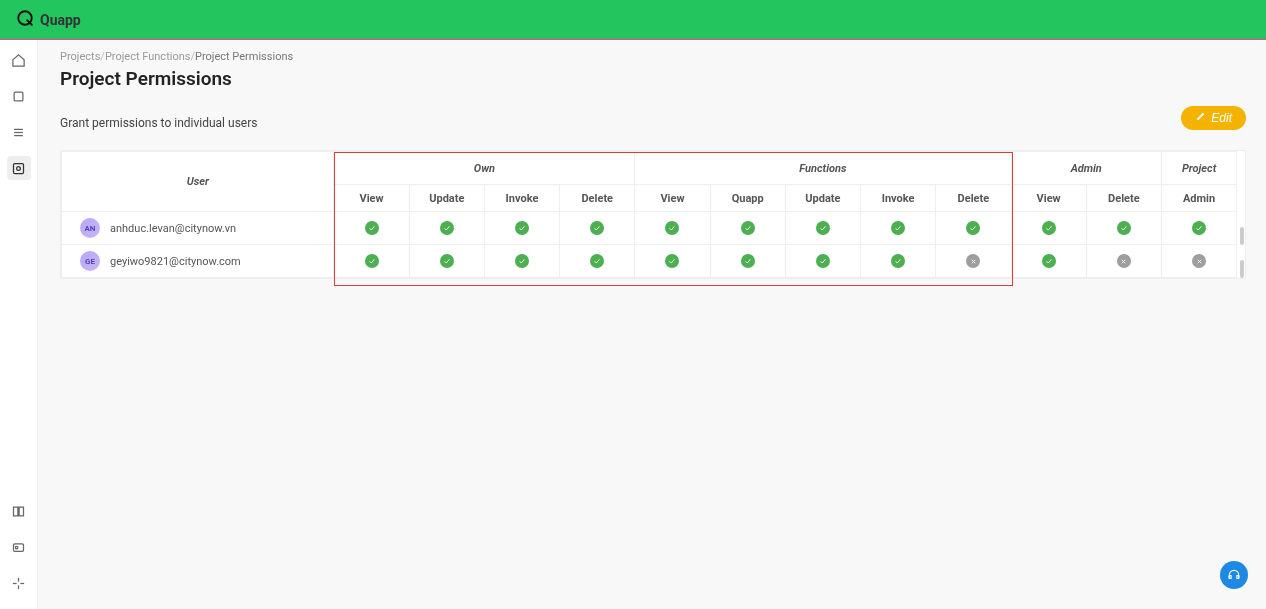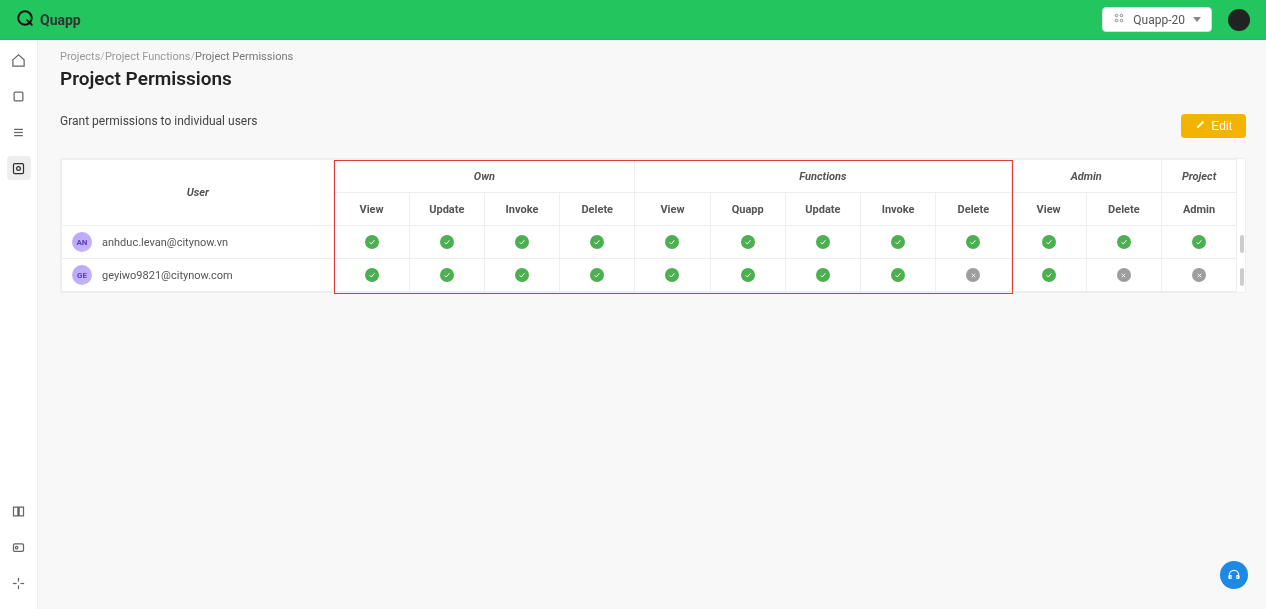--- a/index.html
+++ b/index.html
@@ -16,33 +16,33 @@
   .sidebar .sb-bottom { margin-top:auto; display:flex; flex-direction:column; align-items:center; gap:12px; padding-bottom:14px; }
   .sb-icon { width:24px; height:24px; display:flex; align-items:center; justify-content:center; border-radius:4px; color:#666; cursor:pointer; }
   .sb-icon.active { background:#eee; color:#333; }
   .sb-icon svg { width:15px; height:15px; }
   
   .content { position:absolute; top:40px; left:38px; right:0; bottom:0; overflow:auto; padding: 10px 20px 20px 22px; }
   .breadcrumb { font-size:11px; color:#999; display:flex; }
   .breadcrumb span.sep { color:#bbb; }
   .breadcrumb span.active { color:#777; }
   h1 { font-size:19px; font-weight:600; color:#222; margin-top:4px; }
-  .subtitle-row { display:flex; justify-content:space-between; align-items:flex-start; margin-top:24px;gap:12px; }
+  .subtitle-row { display:flex; justify-content:space-between; align-items:flex-end; margin-top:16px;gap:12px; }
   .subtitle { font-size:12px; color:#444; }
-  .edit-btn { background:#f5b301; color:#fff; border:none; border-radius:4px; padding:5px 14px; font-size:12px; display:flex; align-items:center; gap:5px; cursor:pointer; }
+  .edit-btn { background:#f5b301; color:#fff; border:none; border-radius:12px; padding:5px 14px; font-size:12px; display:flex; align-items:center; gap:5px; cursor:pointer;font-style:italic; }
   .edit-btn svg { width:11px; height:11px; fill:#fff; }
   
   .table-wrap { margin-top:20px; background:#fff; border:1px solid #eee; border-radius:2px; position:relative; }
   table { border-collapse: collapse; width:100%; table-layout:fixed; }
   th, td { border:1px solid #eee; font-size:11px; text-align:center; color:#555; height:33px; vertical-align:middle; }
   thead tr:first-child th { height:33px;font-style:italic; }
-  thead tr:nth-child(2) th { height:33px; }
+  thead tr:nth-child(2) th { height:27px; }
   .user-col { width:268px; }
   .perm-col { width:74px; }
-  td.user-cell { text-align:center; padding-left:10px; }
+  td.user-cell { text-align:center; padding-left:18px; }
   .user-cell-inner { display:flex; align-items:center; gap:10px; }
   .user-avatar { width:20px; height:20px; border-radius:50%; background:linear-gradient(135deg,#b7a8f7,#c8b4f9); color:#5b40b9; font-size:8px; font-weight:700; display:flex; align-items:center; justify-content:center; }
   
   .check { width:14px; height:14px; border-radius:50%; background:#4caf50; display:inline-flex; align-items:center; justify-content:center; }
   .check svg { width:8px; height:8px; stroke:#fff; stroke-width:3; fill:none; }
   .cross { width:14px; height:14px; border-radius:50%; background:#9e9e9e; display:inline-flex; align-items:center; justify-content:center; }
   .cross svg { width:7px; height:7px; stroke:#fff; stroke-width:3; fill:none; }
   
   .highlight-box { position:absolute; border:1px solid #e53935; pointer-events:none; }
   
@@ -57,35 +57,20 @@
 
 <div class="topbar">
   <div class="brand">
     <span>
       <svg viewBox="0 0 24 24">
           <circle cx="12" cy="12" r="9" fill="none" stroke="#111" stroke-width="2.5"></circle>
           <path d="M15 15 L21 21" stroke="#111" stroke-width="2.5" stroke-linecap="round"></path>
         </svg>
     </span>
     <span>Quapp</span>
-  </div>
-  <div class="top-right">
-    <div class="ws-select">
-      <span>
-        <svg width="12" height="12" viewBox="0 0 24 24">
-            <circle cx="7" cy="7" r="2.5" fill="none" stroke="#888" stroke-width="2"></circle>
-            <circle cx="17" cy="7" r="2.5" fill="none" stroke="#888" stroke-width="2"></circle>
-            <circle cx="7" cy="17" r="2.5" fill="none" stroke="#888" stroke-width="2"></circle>
-            <circle cx="17" cy="17" r="2.5" fill="none" stroke="#888" stroke-width="2"></circle>
-          </svg>
-      </span>
-      <span>Quapp-20</span>
-      <span class="caret-down"></span>
-    </div>
-    <div class="avatar-small"></div>
   </div>
 </div>
 
 <div class="sidebar">
   <div class="sb-icon">
     <svg viewBox="0 0 24 24" fill="none" stroke="currentColor" stroke-width="2">
         <path d="M3 11 L12 3 L21 11 V21 H3 Z"></path>
       </svg>
   </div>
   <div class="sb-icon">

